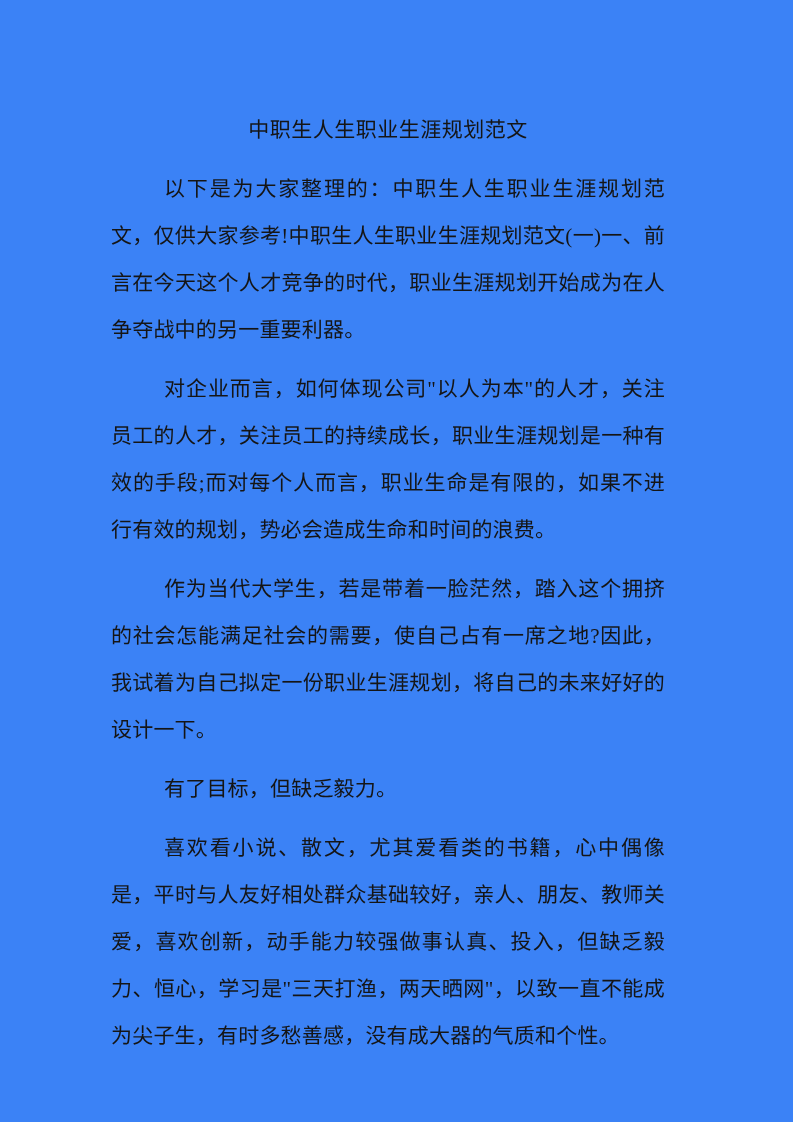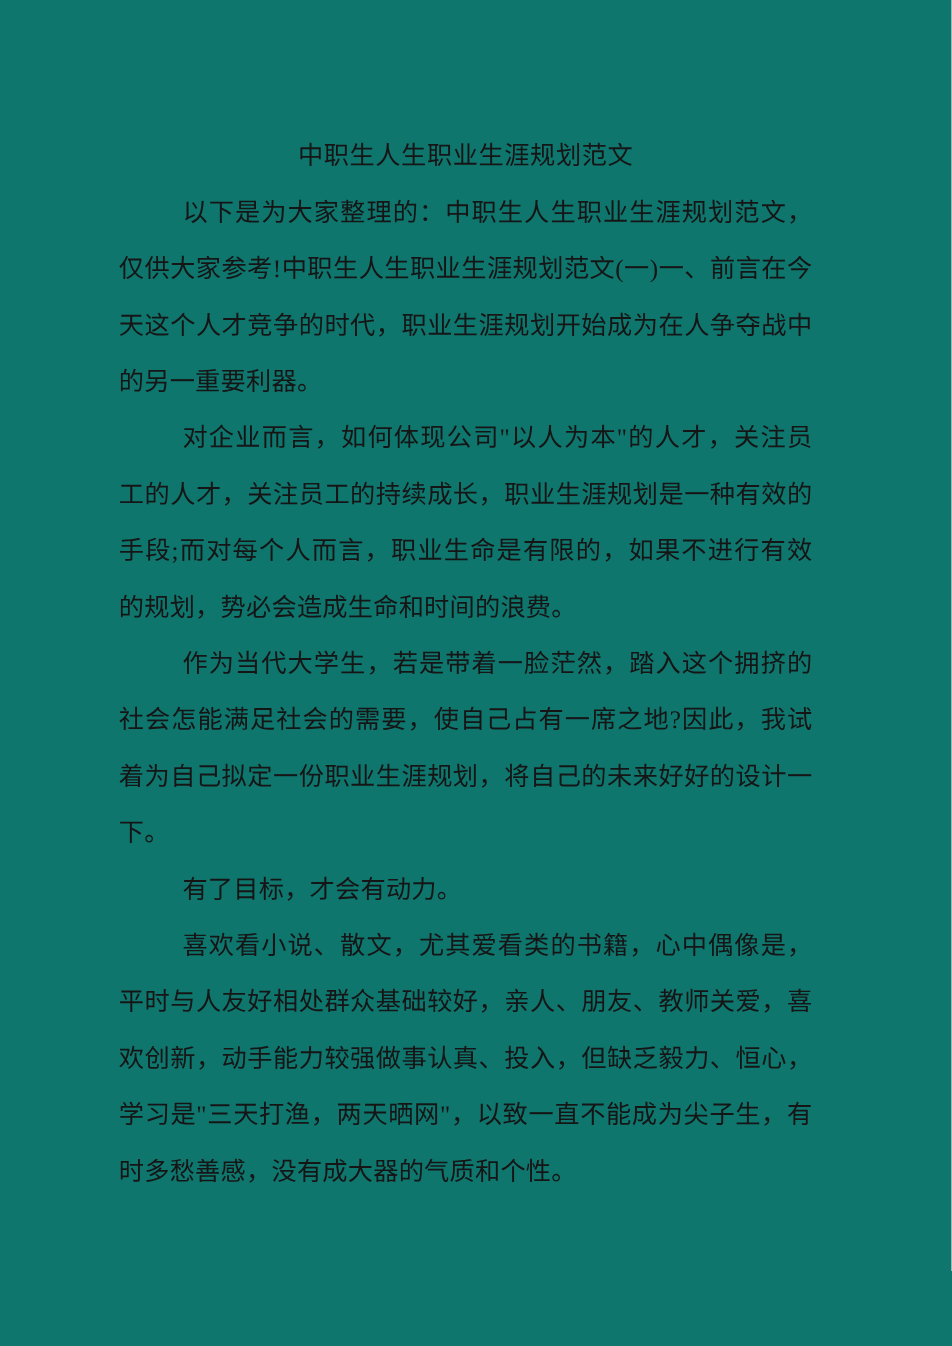--- a/index.html
+++ b/index.html
@@ -4,53 +4,53 @@
 <style>
   html, body {
     margin: 0;
     padding: 0;
     background: #ffffff;
   }
   .page {
     position: relative;
     width: 793px;
     height: 1122px;
-    background: #0f766e;
+    background: #3b82f6;
     box-sizing: border-box;
     padding: 107px 116px 0 99px;
     overflow: hidden;
     font-family: "Liberation Serif", "DejaVu Serif", serif;
     color: #151515;
   }
   .doc-title {
     margin: 0;
     font-size: 21px;
     font-weight: normal;
     line-height: 47px;
     text-align: center;
     letter-spacing: 0.5px;
     white-space: nowrap;
   }
   .doc-body p {
-    margin: 0;
+    margin: 12px;
     font-size: 21px;
     line-height: 47px;
     text-align: justify;
     text-justify: inter-character;
     text-indent: 53px;
     letter-spacing: 0.2px;
     word-break: break-all;
   }
 </style>
 </head>
 <body>
 
 <div class="page">
   <h1 class="doc-title">中职生人生职业生涯规划范文</h1>
   <div class="doc-body">
     <p>以下是为大家整理的：中职生人生职业生涯规划范文，仅供大家参考!中职生人生职业生涯规划范文(一)一、前言在今天这个人才竞争的时代，职业生涯规划开始成为在人争夺战中的另一重要利器。</p>
     <p>对企业而言，如何体现公司"以人为本"的人才，关注员工的人才，关注员工的持续成长，职业生涯规划是一种有效的手段;而对每个人而言，职业生命是有限的，如果不进行有效的规划，势必会造成生命和时间的浪费。</p>
     <p>作为当代大学生，若是带着一脸茫然，踏入这个拥挤的社会怎能满足社会的需要，使自己占有一席之地?因此，我试着为自己拟定一份职业生涯规划，将自己的未来好好的设计一下。</p>
-    <p>有了目标，才会有动力。</p>
+    <p>有了目标，但缺乏毅力。</p>
     <p>喜欢看小说、散文，尤其爱看类的书籍，心中偶像是，平时与人友好相处群众基础较好，亲人、朋友、教师关爱，喜欢创新，动手能力较强做事认真、投入，但缺乏毅力、恒心，学习是"三天打渔，两天晒网"，以致一直不能成为尖子生，有时多愁善感，没有成大器的气质和个性。</p>
 
   </div>
 </div>
 
 </body></html>

